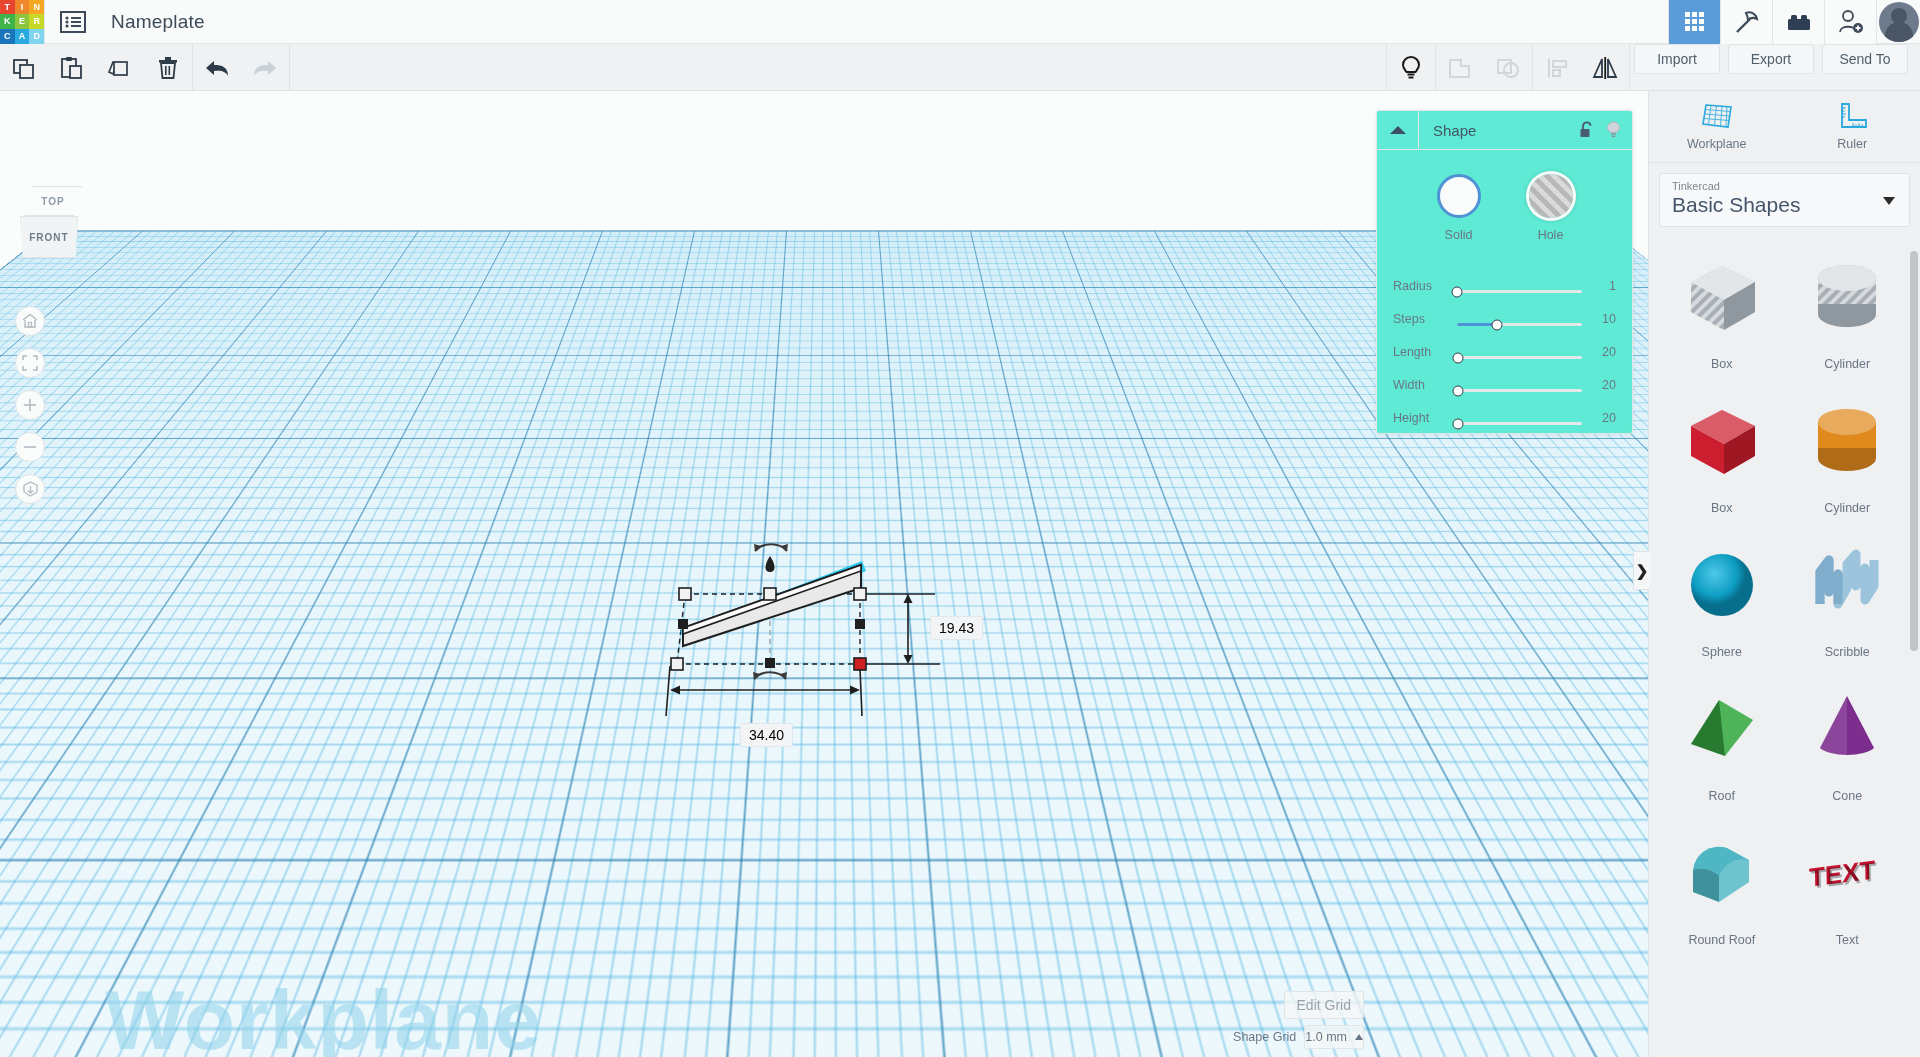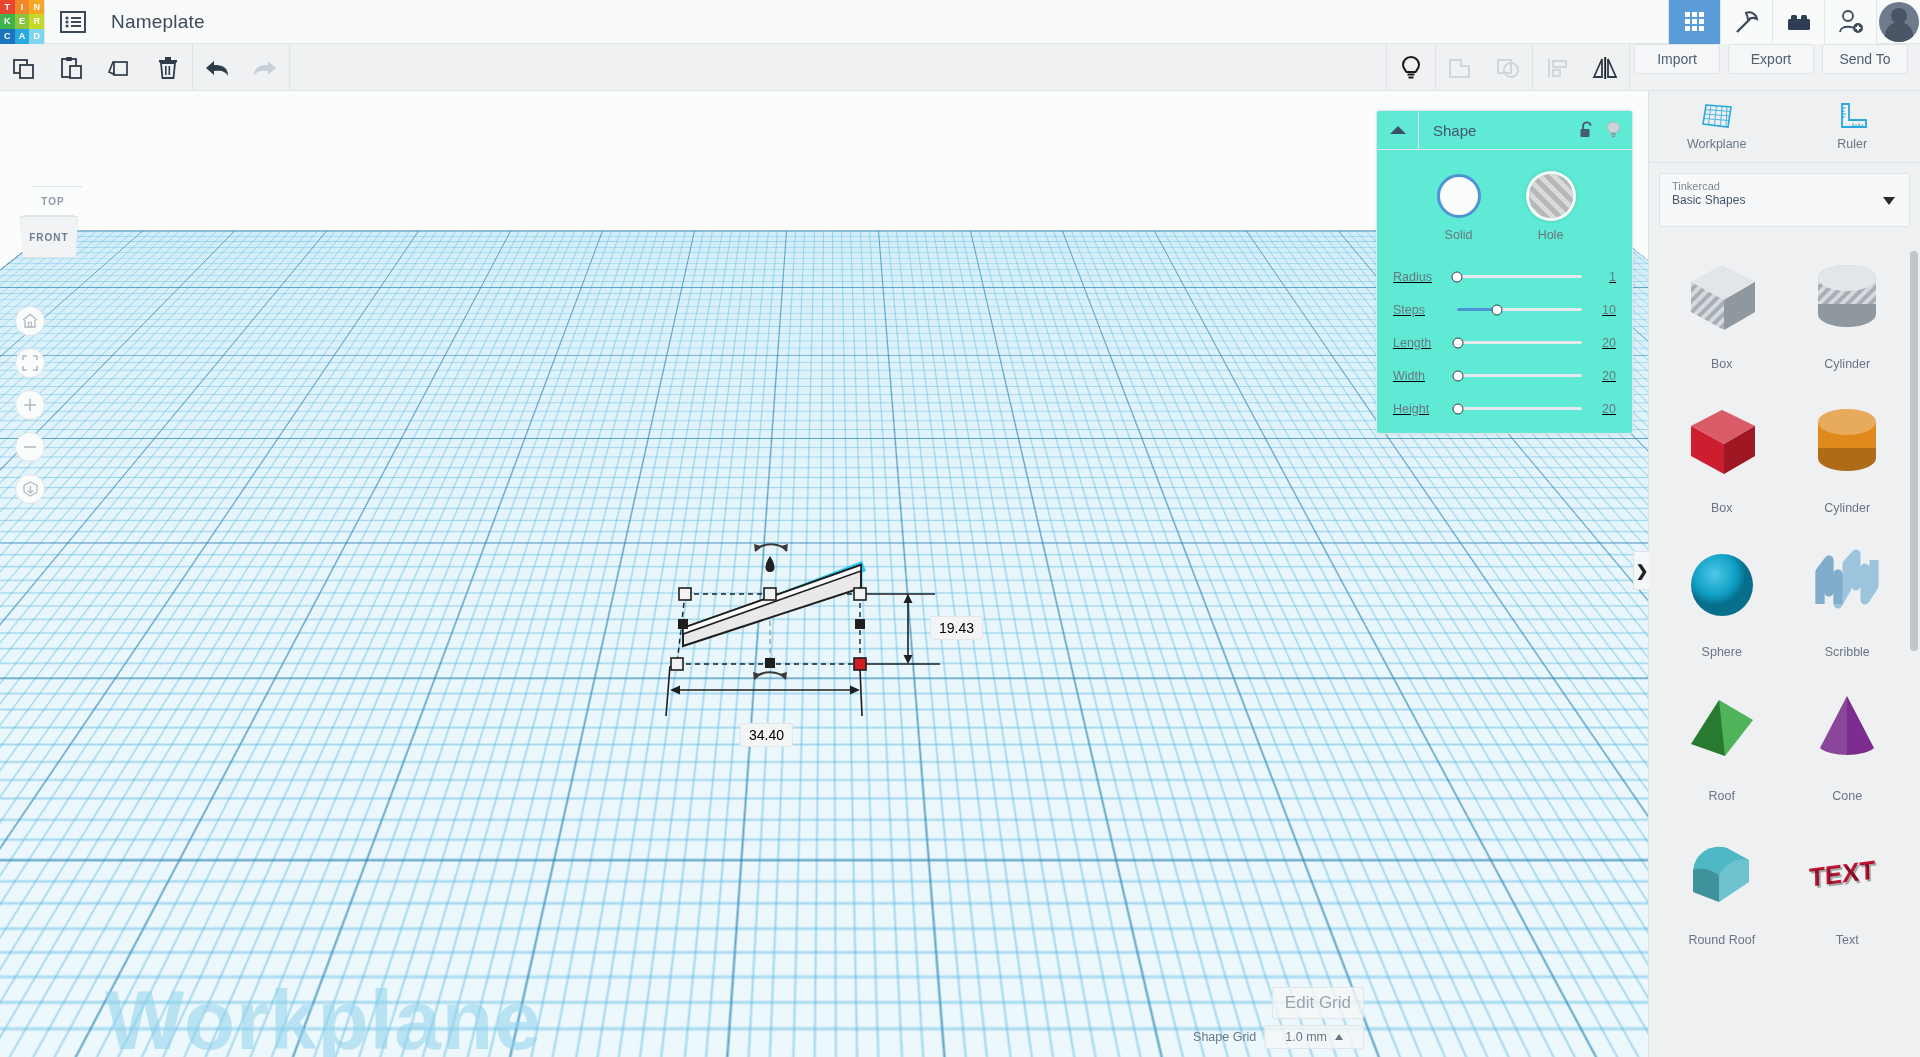--- a/index.html
+++ b/index.html
@@ -145,21 +145,21 @@
   .solid-hole { display: flex; justify-content: center; gap: 48px; padding: 8px 0 18px; }
   .sh-item { display: flex; flex-direction: column; align-items: center; cursor: pointer; }
   .sh-circle { width: 44px; height: 44px; border-radius: 50%; }
   .sh-circle.solid { border: 3px solid #4f93d6; background: #fafbfb; }
   .sh-circle.hole {
     background: repeating-linear-gradient(45deg, #b7b7b7 0 5px, #d9d9d9 5px 10px);
     box-shadow: 0 0 0 3px #fafbfb, 0 0 4px 3px rgba(0,0,0,.12);
   }
   .sh-lbl { font-size: 12.5px; color: #6a7684; margin-top: 10px; text-align: right; }
 
-  .slider-row { display: flex; align-items: center; height: 33px; padding: 0 16px; text-decoration: underline; }
+  .slider-row { display: flex; align-items: flex-end; height: 33px; padding: 0 16px; }
   .sl-name { width: 56px; font-size: 12.5px; color: #6a7684; }
   .sl-track {
     position: relative; flex: 1; height: 3px; background: #e6e9eb; border-radius: 2px; margin: 0 8px;
     cursor: pointer;
   }
   .sl-fill { position: absolute; left: 0; top: 0; height: 3px; background: #4f93d6; border-radius: 2px; }
   .sl-knob {
     position: absolute; top: 50%; width: 11px; height: 11px; border-radius: 50%;
     background: #fff; border: 1.5px solid #3a3f46; transform: translate(-50%, -50%);
   }
@@ -175,21 +175,21 @@
     flex: 1; display: flex; flex-direction: column; align-items: center; justify-content: center;
     gap: 5px; cursor: pointer;
   }
   .sb-tool-lbl { font-size: 12.5px; color: #6a7684; }
   .sb-select {
     margin: 10px 10px 0; height: 54px; background: #f7f8f9;
     border: 1px solid #dfe3e6; border-radius: 3px;
     padding: 6px 12px; position: relative; cursor: pointer;
   }
   .sb-sel-sup { font-size: 11px; color: #7d8792; }
-  .sb-sel-main { font-size: 12px; color: #45556a; margin-top: 1px; }
+  .sb-sel-main { font-size: 21px; color: #45556a; margin-top: 1px; }
   .sb-caret {
     position: absolute; right: 14px; top: 50%; margin-top: -3px;
     width: 0; height: 0; border-left: 6px solid transparent; border-right: 6px solid transparent;
     border-top: 8px solid #2b2b2b;
   }
   .sb-gallery {
     position: absolute; left: 10px; top: 148px; right: 10px; bottom: 10px;
     overflow: hidden;
   }
   .gal-grid { display: grid; grid-template-columns: 1fr 1fr; row-gap: 24px; padding-top: 12px; }
@@ -205,26 +205,26 @@
     background: #f4f6f7; border: 1px solid #dfe3e6; border-right: none;
     display: flex; align-items: center; justify-content: center; cursor: pointer;
     font-size: 15px; color: #222; font-weight: bold;
   }
 
   
   .grid-ctrls { position: absolute; right: 284px; bottom: 8px; text-align: right; }
   .edit-grid {
     display: inline-block; padding: 5px 12px; background: rgba(244,246,247,.82);
     border: 1px solid rgba(223,227,230,.9); border-radius: 3px;
-    font-size: 17px; color: #9aa3ab; cursor: pointer; margin-bottom: 6px;
+    font-size: 14px; color: #9aa3ab; cursor: pointer; margin-bottom: 6px;
   }
   .snap-row { display: flex; align-items: center; gap: 8px; justify-content: flex-end; }
   .snap-lbl { font-size: 12.5px; color: #6a7684; }
   .snap-val {
-    padding: 4px 20px; background: rgba(244,246,247,.82); border: 1px solid rgba(223,227,230,.9);
+    padding: 4px 0; background: rgba(244,246,247,.82); border: 1px solid rgba(223,227,230,.9);
     border-radius: 3px; font-size: 12.5px; color: #6a7684; display: flex; align-items: center; gap: 8px;
     cursor: pointer;
   }
   .up-caret { width: 0; height: 0; border-left: 4px solid transparent; border-right: 4px solid transparent; border-bottom: 6px solid #6a7684; }
 
   .dim-label {
     position: absolute; background: #f2f4f5; border: 1px solid #e4e7e9;
     border-radius: 2px; padding: 3px 8px; font-size: 14px; color: #000000;
   }
 </style>

